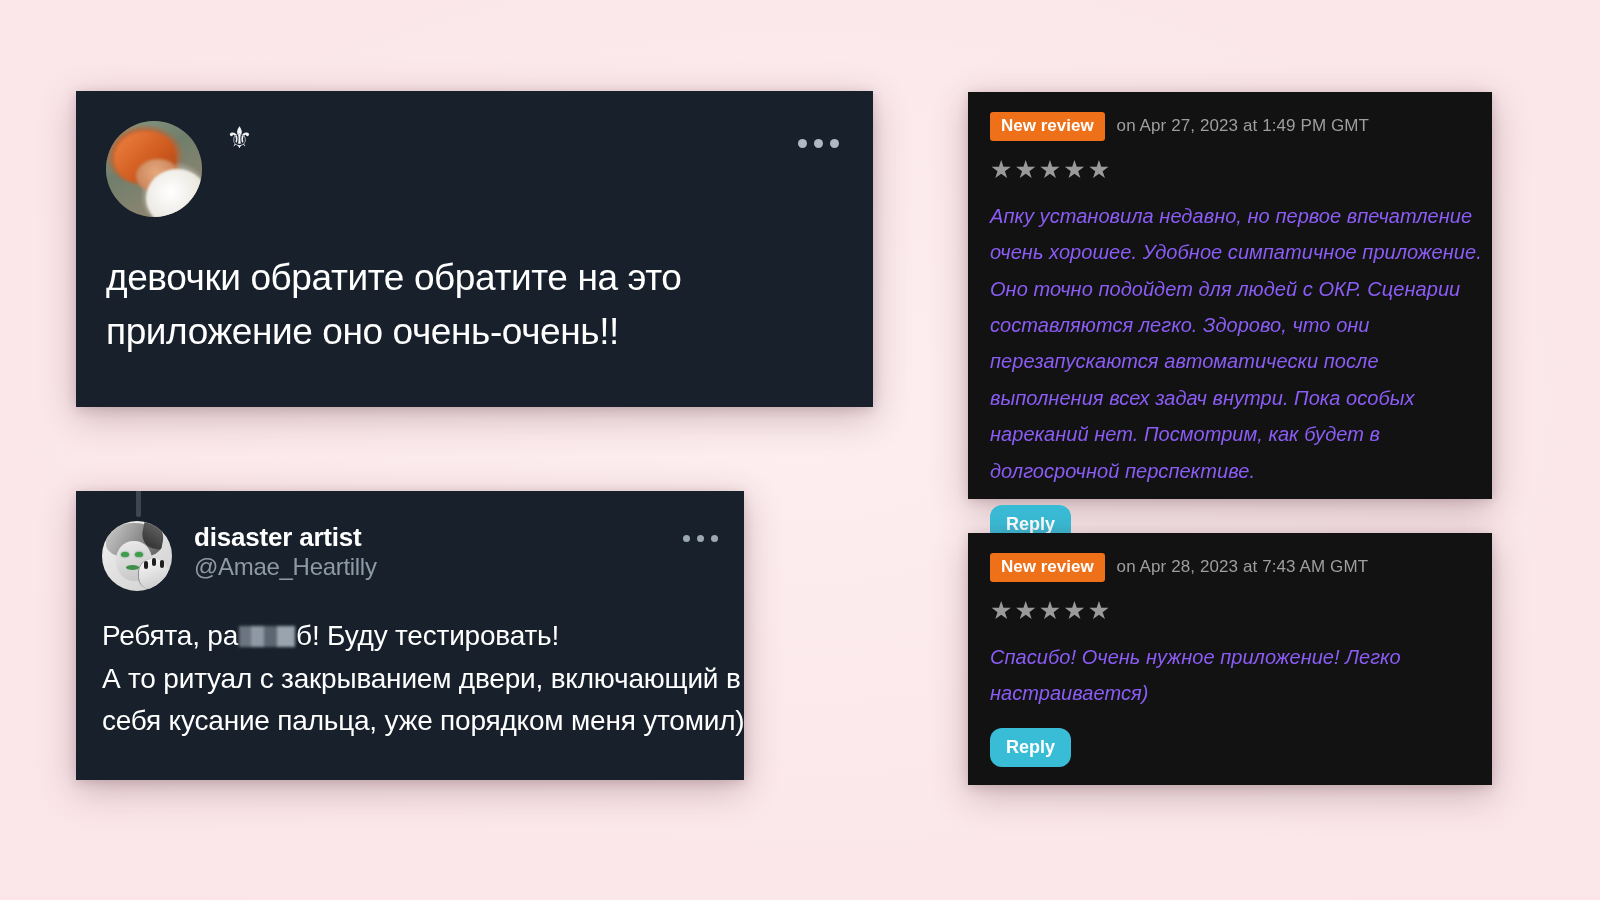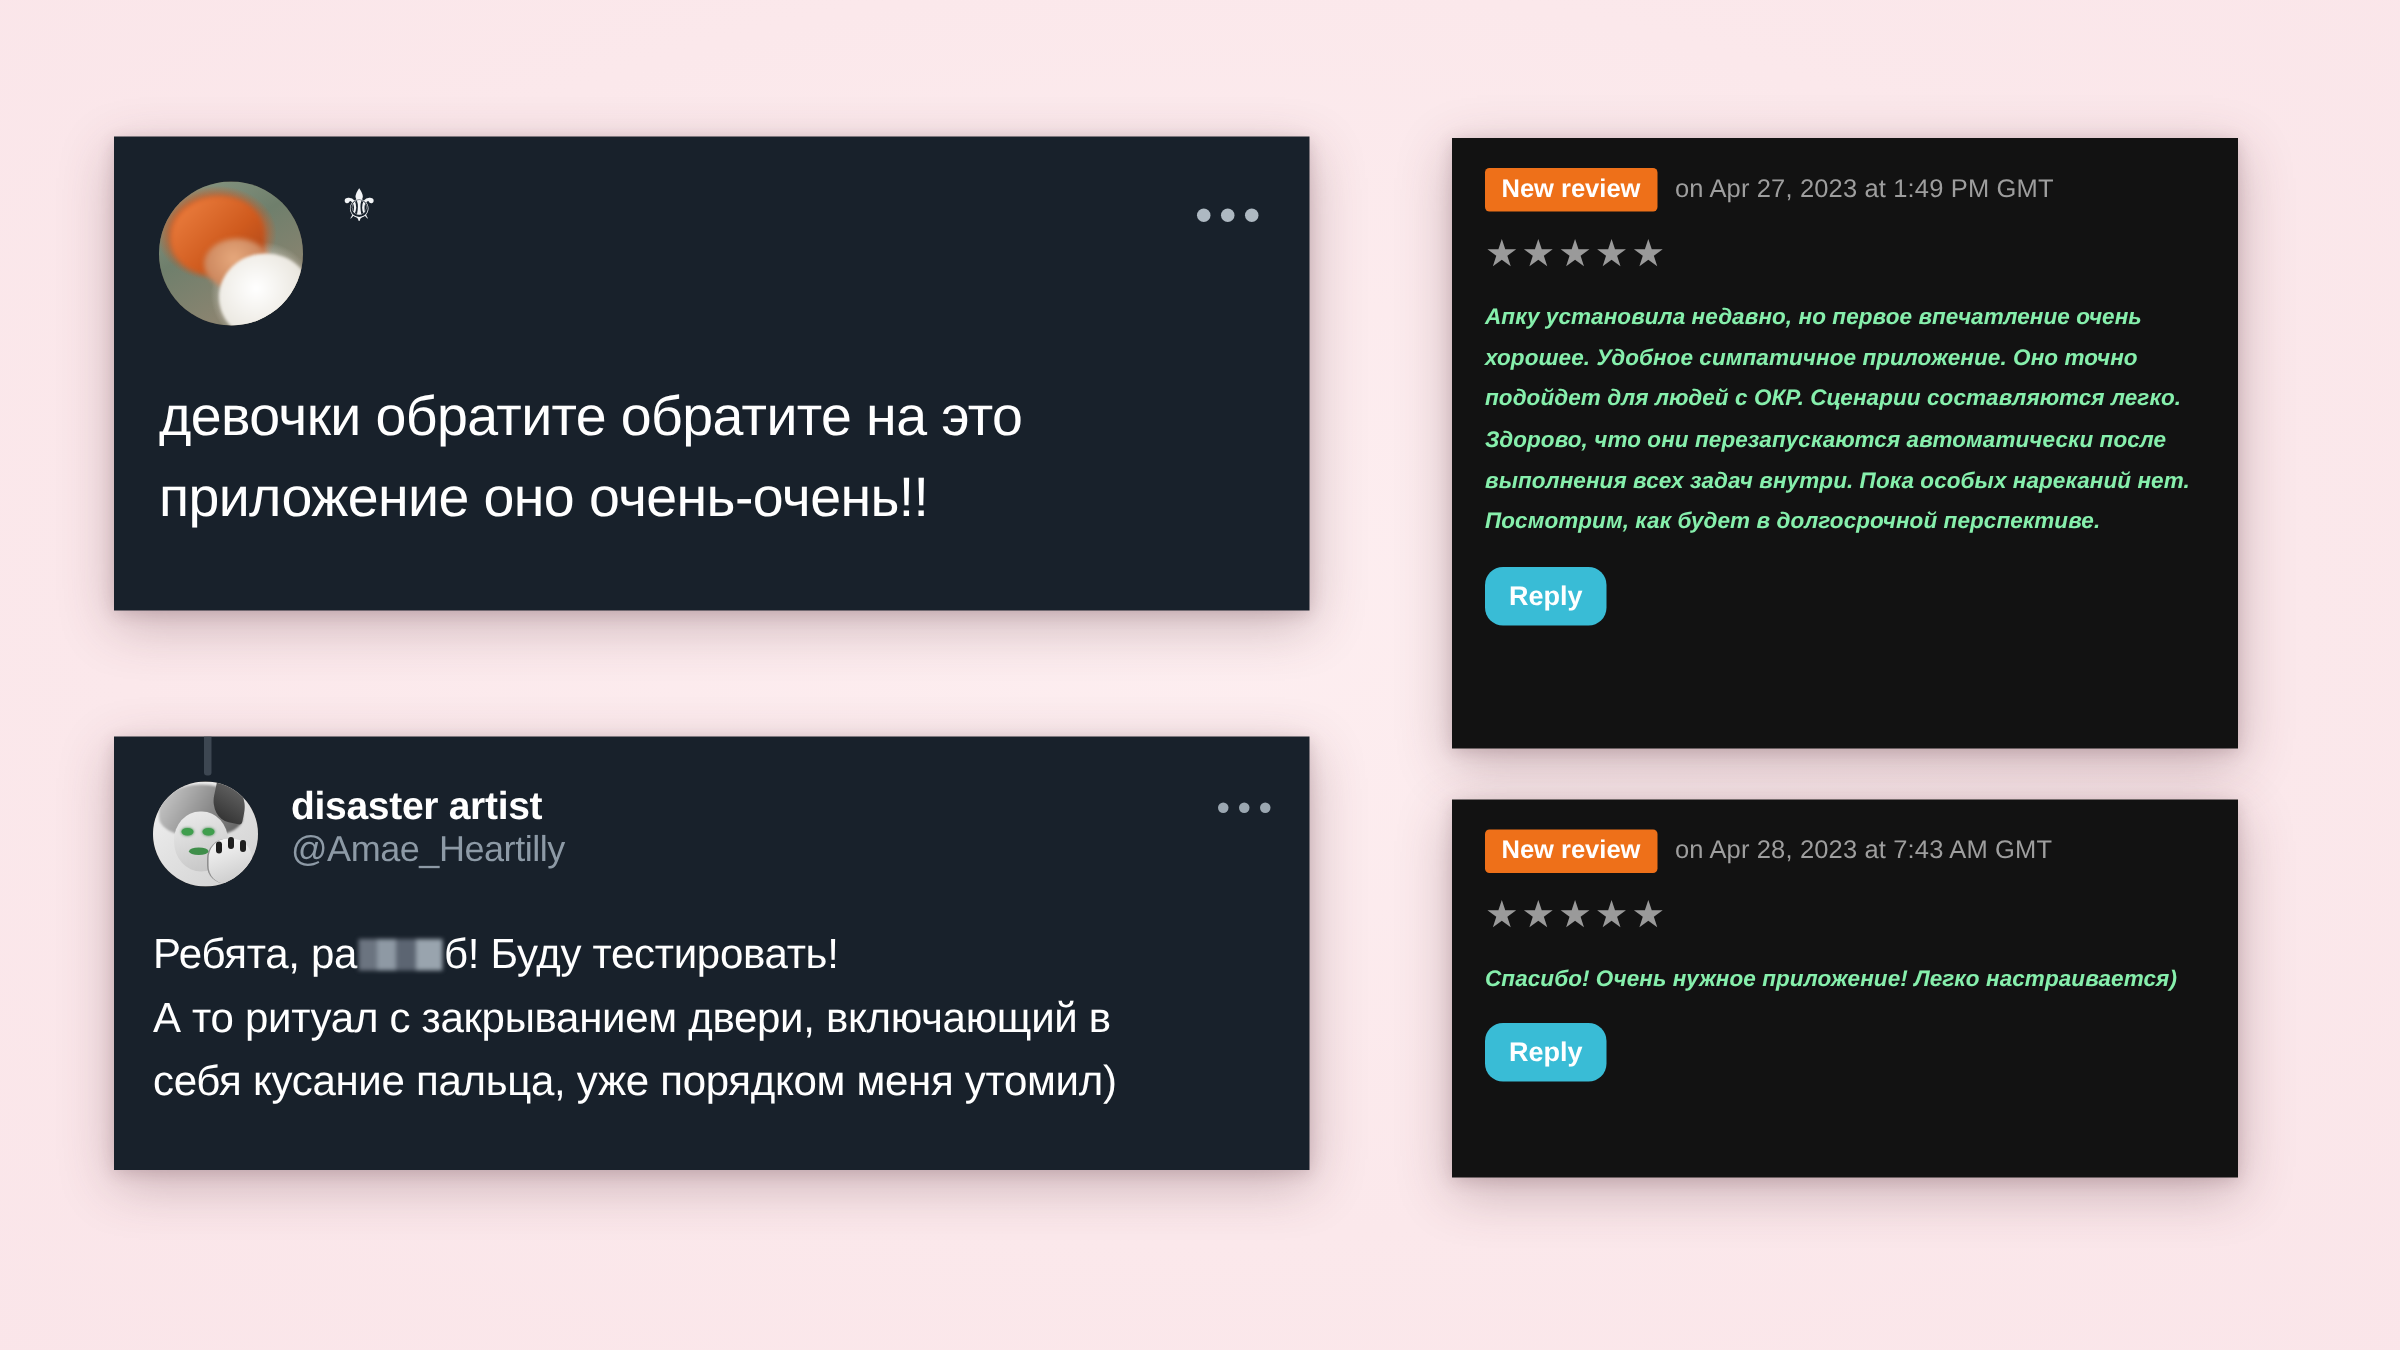--- a/index.html
+++ b/index.html
@@ -24,21 +24,21 @@
   
   .tweet-card {
     position: absolute;
     background: #18212b;
     box-shadow: 0 10px 34px rgba(90, 50, 60, 0.30),
                 0 2px 10px rgba(90, 50, 60, 0.18);
     overflow: hidden;
   }
 
   #tweet-card-1 { left: 76px;  top: 91px;  width: 797px; height: 316px; }
-  #tweet-card-2 { left: 76px;  top: 491px; width: 797px; height: 289px; }
+  #tweet-card-2 { left: 76px;  top: 491px; width: 668px; height: 289px; }
 
   .thread-line {
     position: absolute;
     left: 60px;
     top: 0px;
     width: 5px;
     height: 26px;
     background: #3d4752;
     border-radius: 0 0 2px 2px;
   }
@@ -262,27 +262,26 @@
   .stars {
     color: #9a9a9a;
     font-size: 25px;
     letter-spacing: 2px;
     line-height: 1;
     margin-bottom: 16px;
     user-select: none;
   }
 
   .review-text {
-    color: #86efac;
-    font-size: 15px;
+    color: #8b5cf6;
+    font-size: 20px;
     line-height: 1.82;
     font-style: italic;
     letter-spacing: 0.05px;
     margin-bottom: 16px;
-    font-weight: bold;
   }
 
   .reply-btn {
     display: inline-block;
     background: #39bcd6;
     color: #ffffff;
     font-size: 18px;
     font-weight: bold;
     padding: 10px 16px 11px 16px;
     border: none;

